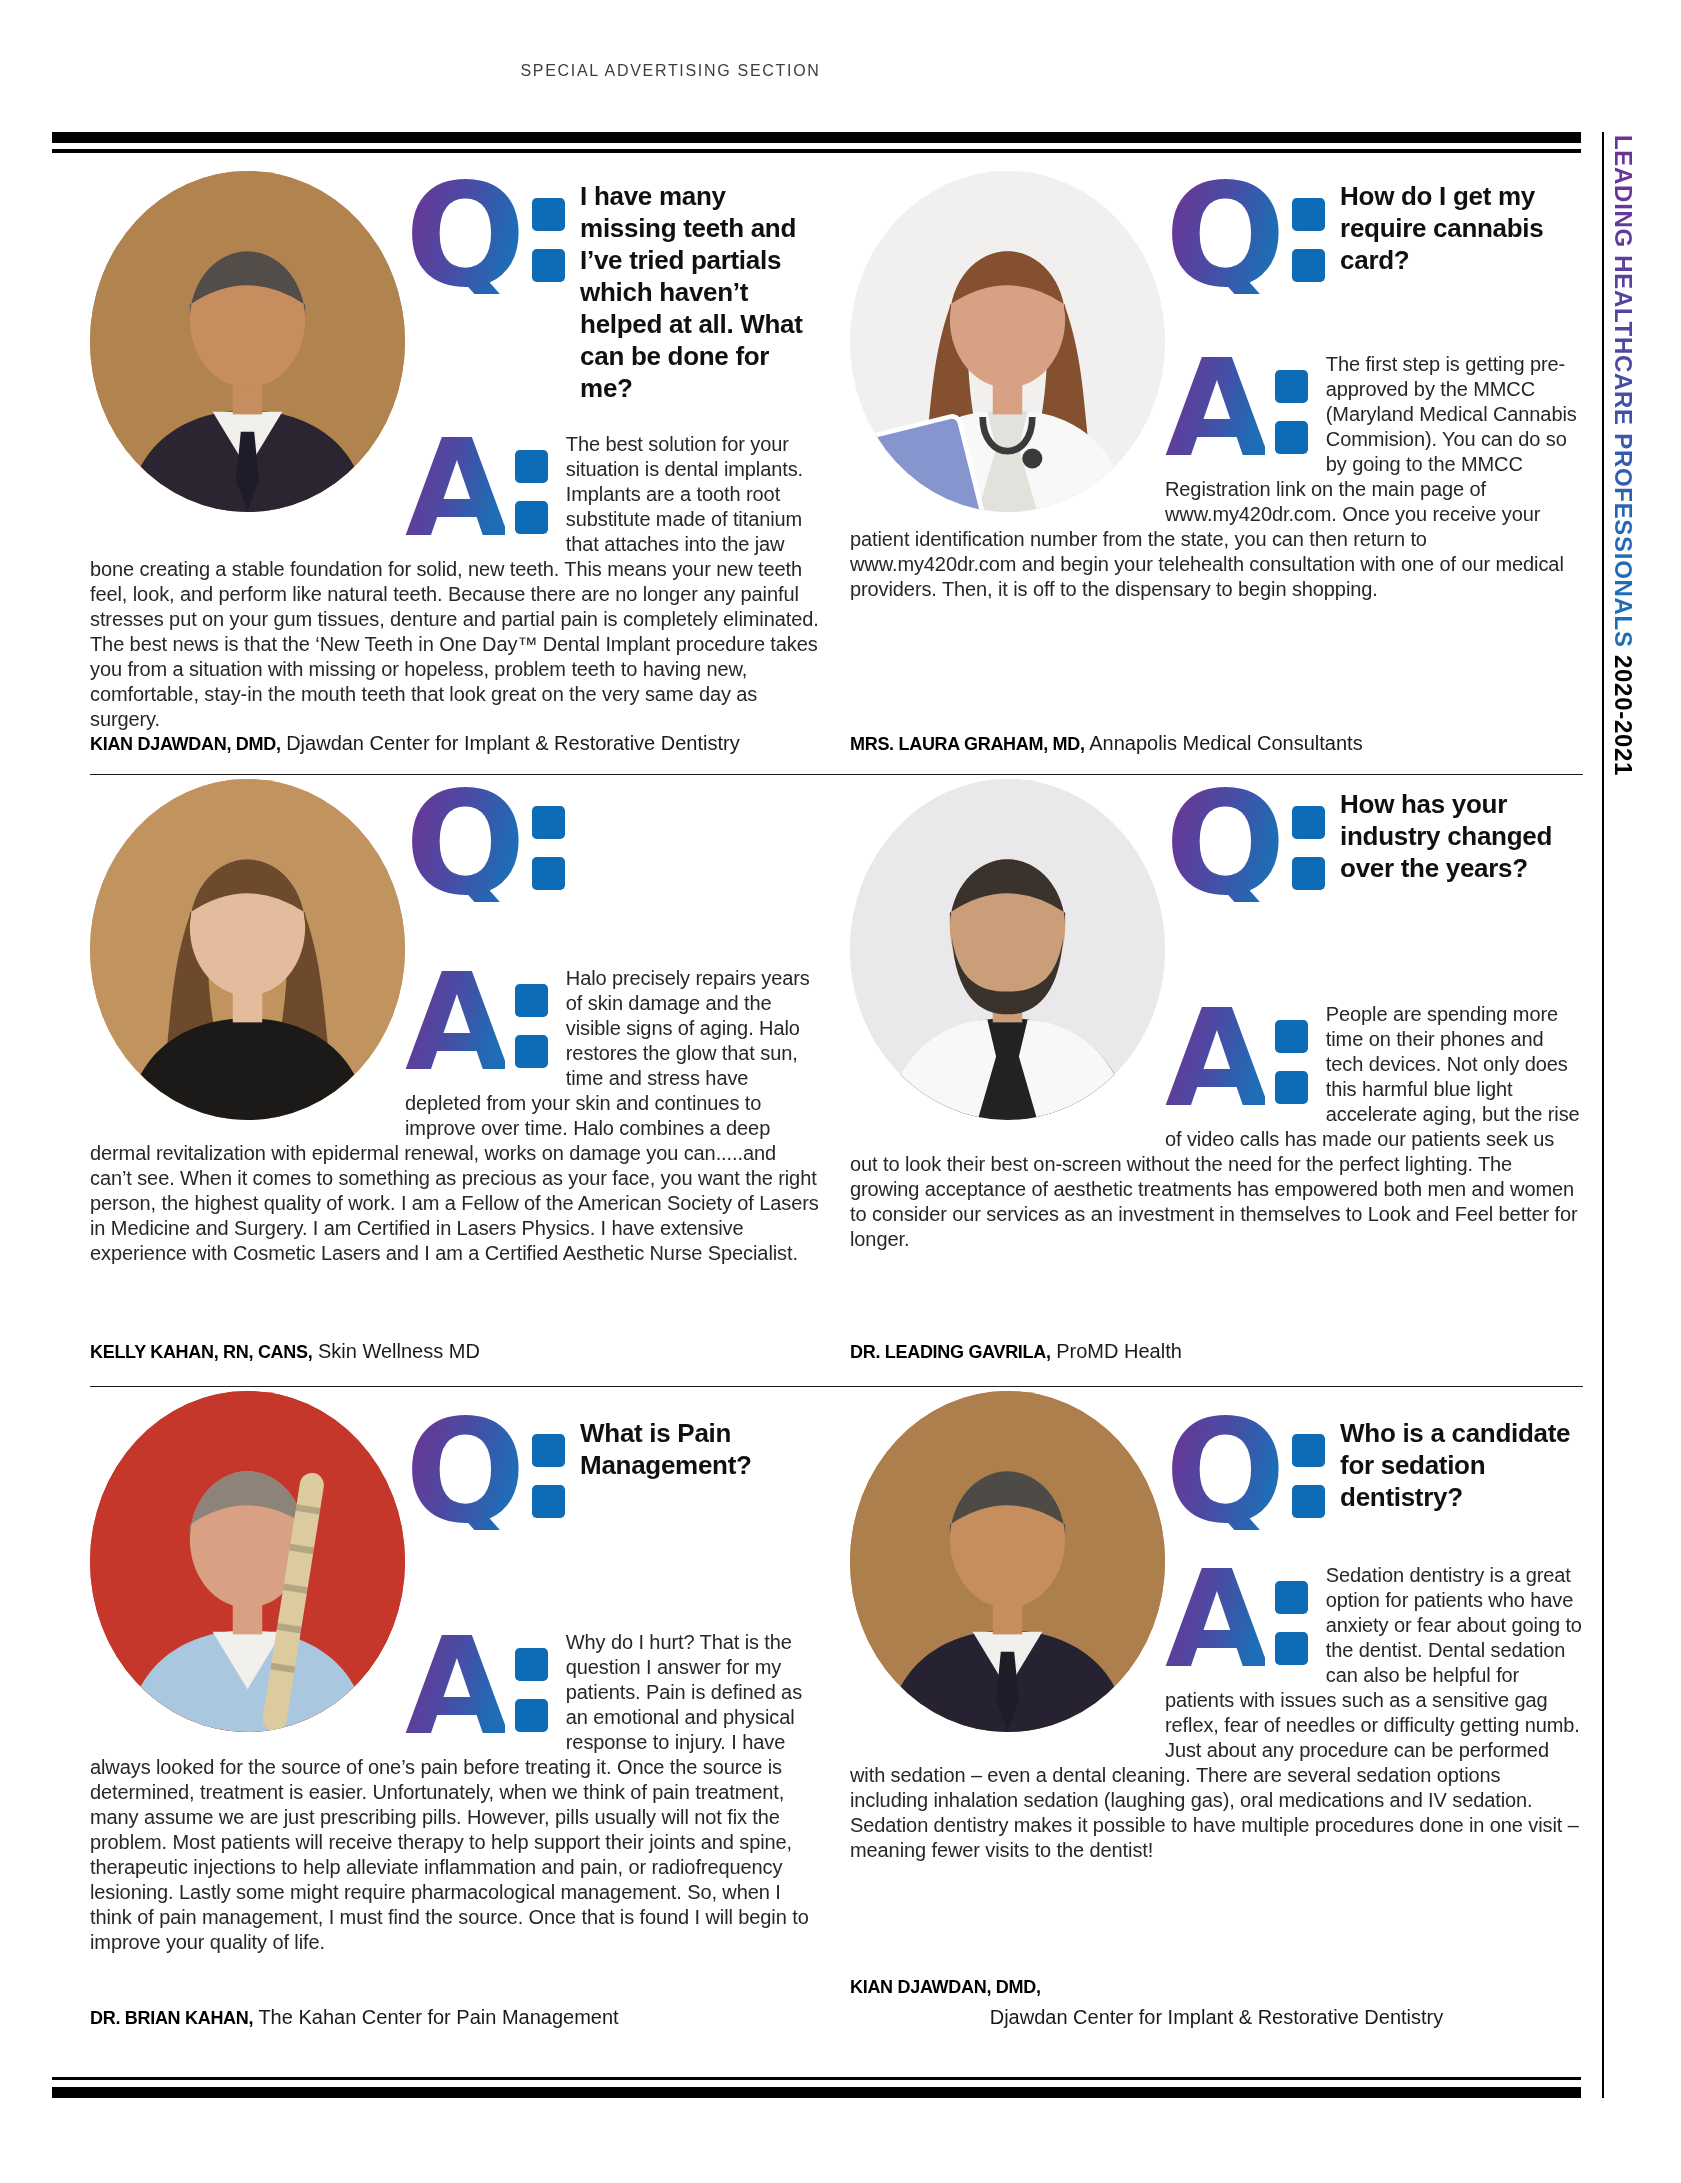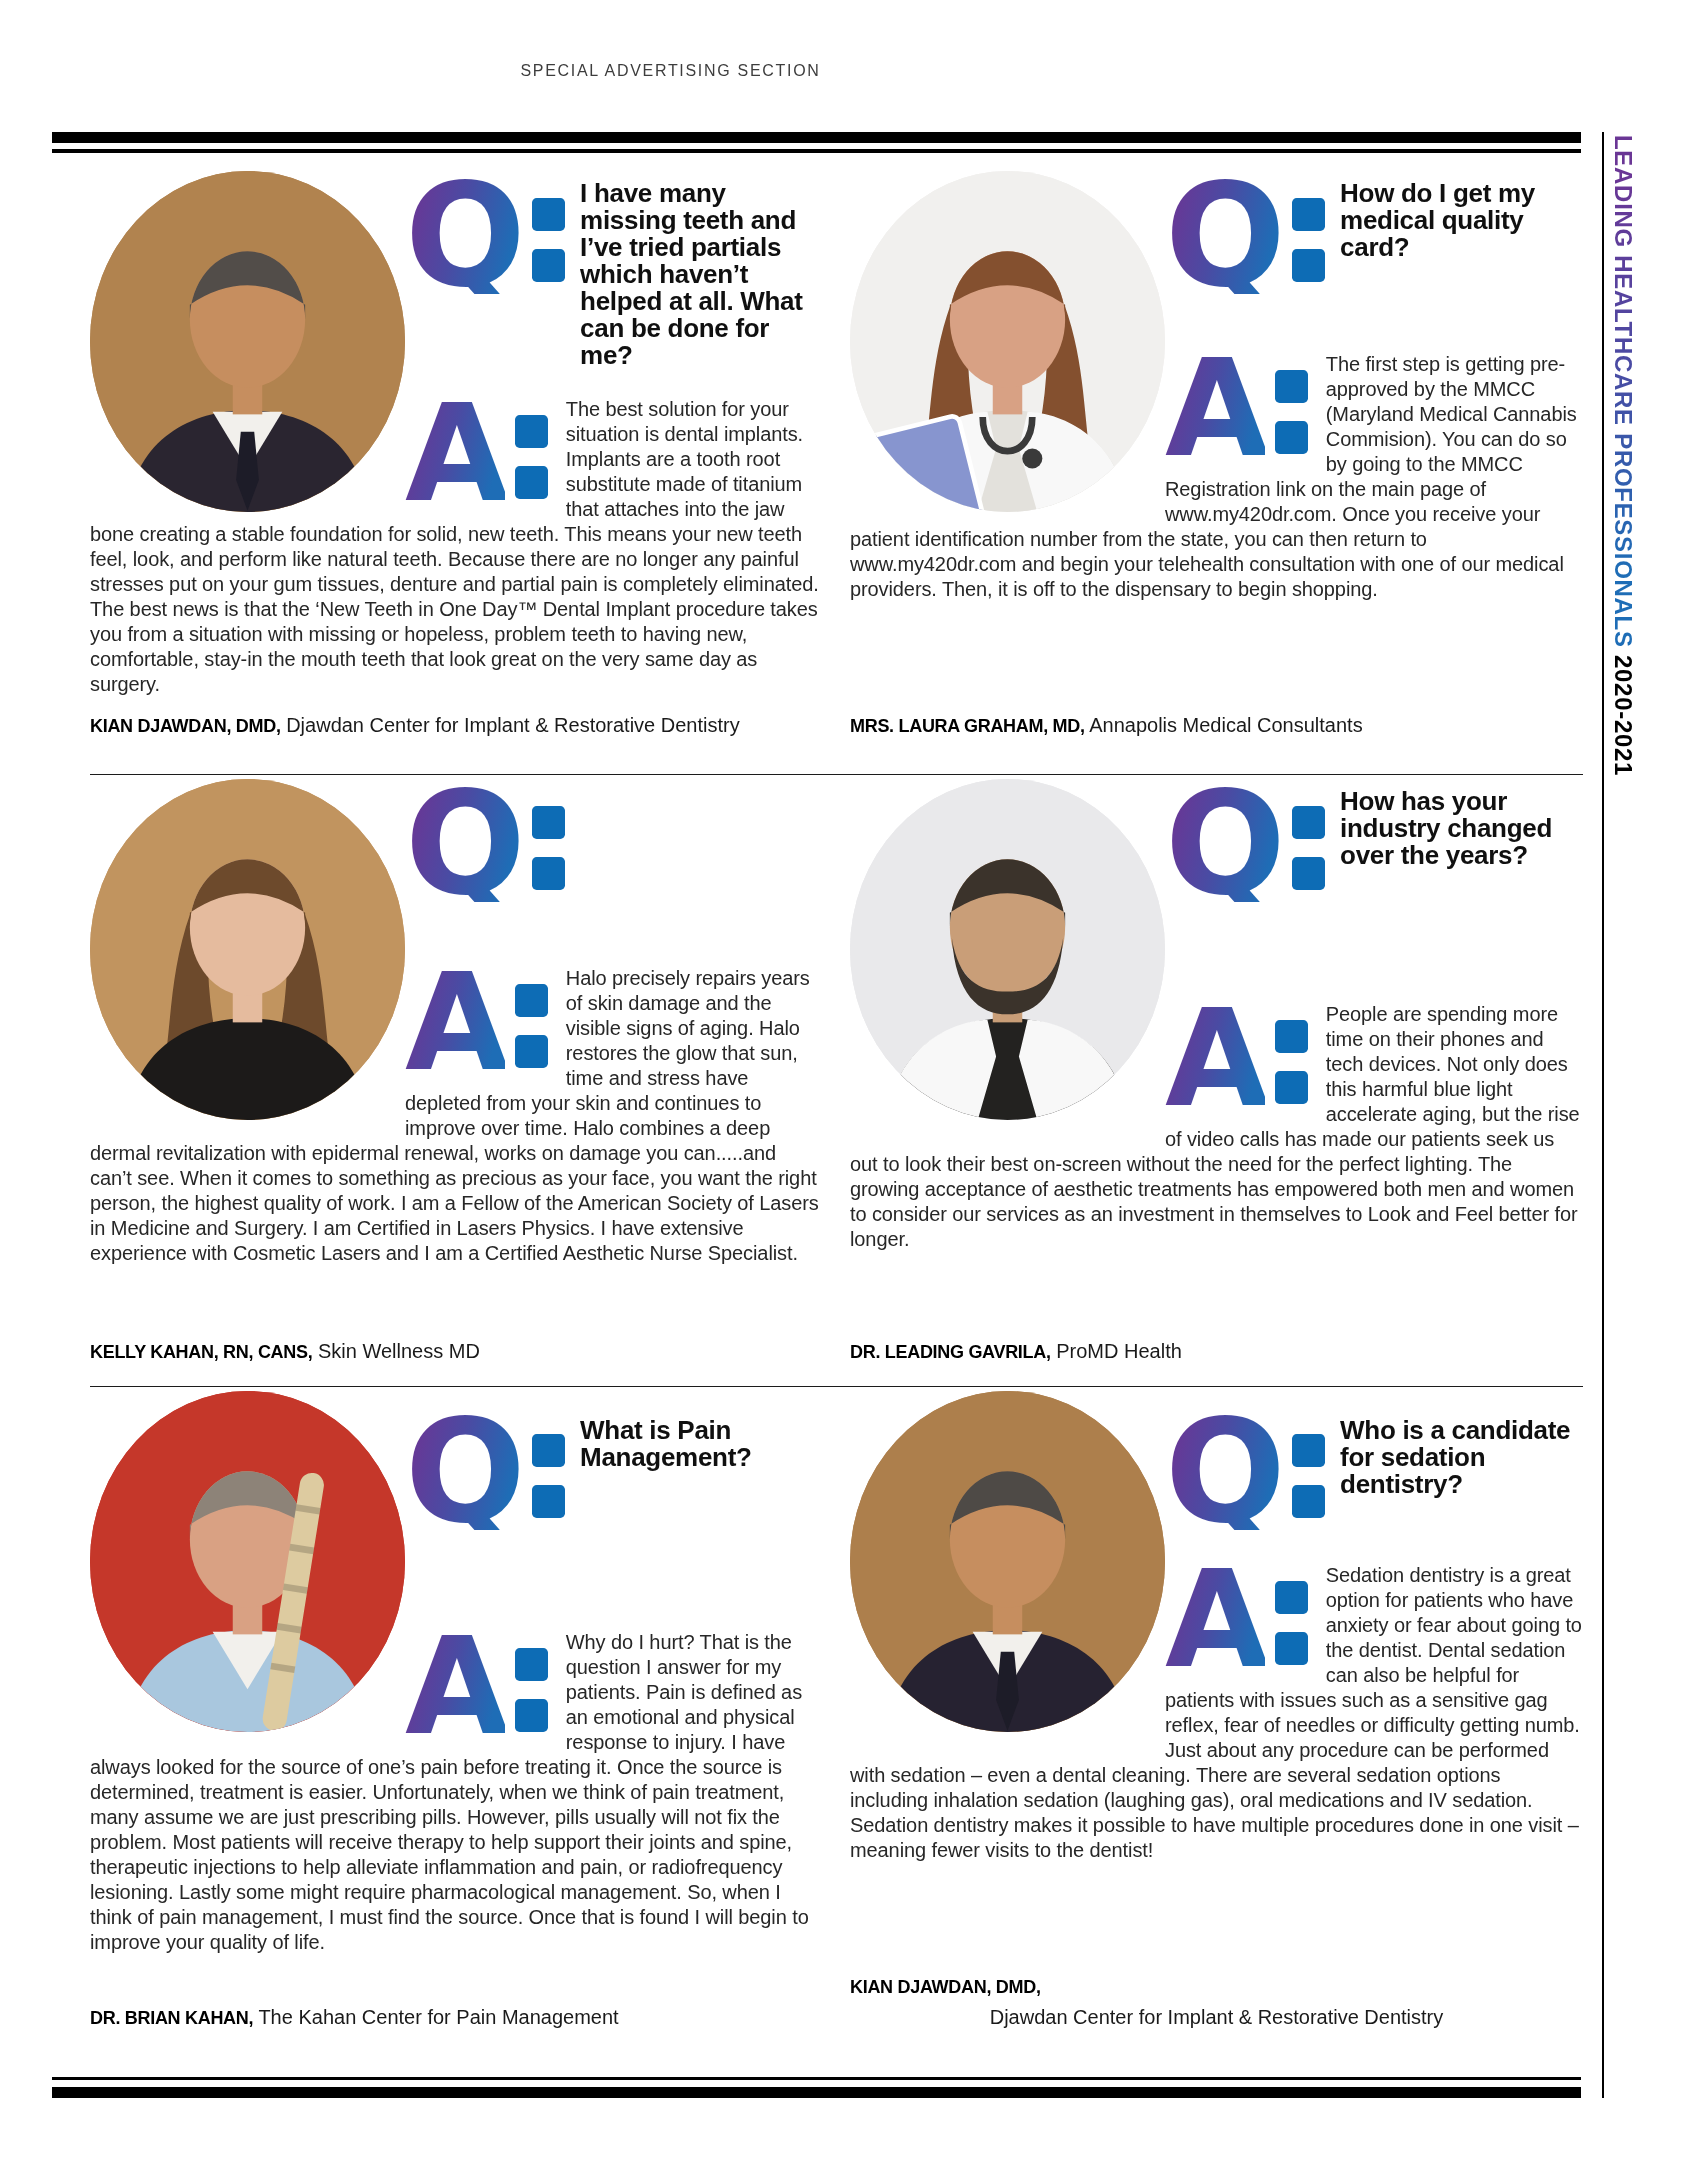--- a/index.html
+++ b/index.html
@@ -75,21 +75,21 @@
   }
   .abadge .letter { font-size:134px; }
   .badge .colon { display:flex; flex-direction:column; gap:18px; margin-left:10.7px; margin-top:20px; }
   .abadge .colon { margin-top:14.7px; }
   .badge .colon span { width:33px; height:33px; border-radius:4.7px; background:#0d6cb5; }
 
   
   .qrow { overflow:hidden; display:flex; gap:14.7px; margin-top:10.7px; }
   .row-3 .qrow { margin-top:27px; }
   .question {
-    flex:1; font-size:26px; line-height:27px; font-weight:bold;
+    flex:1; font-size:26px; line-height:32px; font-weight:bold;
     color:#101010; letter-spacing:-0.3px; padding-top:2.7px; max-width:301px;
   }
 
   
   .answer { font-size:20px; line-height:25px; color:#272727; letter-spacing:-0.1px; }
   .answer .abadge { float:left; margin:2.7px 17.4px 9.4px 0; }
   .m-b0 { margin-top:28px; }
   .m-b1 { margin-top:58px; }
   .m-b2 { margin-top:64px; }
   .m-b3 { margin-top:100px; }
@@ -236,21 +236,21 @@
   </svg>
 </div>
           <div class="qrow">
             <span class="badge qbadge">
               <span class="letter grad-text">Q</span>
               <span class="colon">
                   <span></span>
                   <span></span>
                 </span>
             </span>
-            <h3 class="question">How do I get my medical quality card?</h3>
+            <h3 class="question">How do I get my require cannabis card?</h3>
           </div>
           <p class="answer m-b1">
             <span class="badge abadge">
               <span class="letter grad-text">A</span>
               <span class="colon">
                   <span></span>
                   <span></span>
                 </span>
             </span>
             <span class="answer-text">The first step is getting pre-approved by the MMCC (Maryland Medical Cannabis Commision). You can do so by going to the MMCC Registration link on the main page of www.my420dr.com. Once you receive your patient identification number from the state, you can then return to www.my420dr.com and begin your telehealth consultation with one of our medical providers. Then, it is off to the dispensary to begin shopping.</span>

